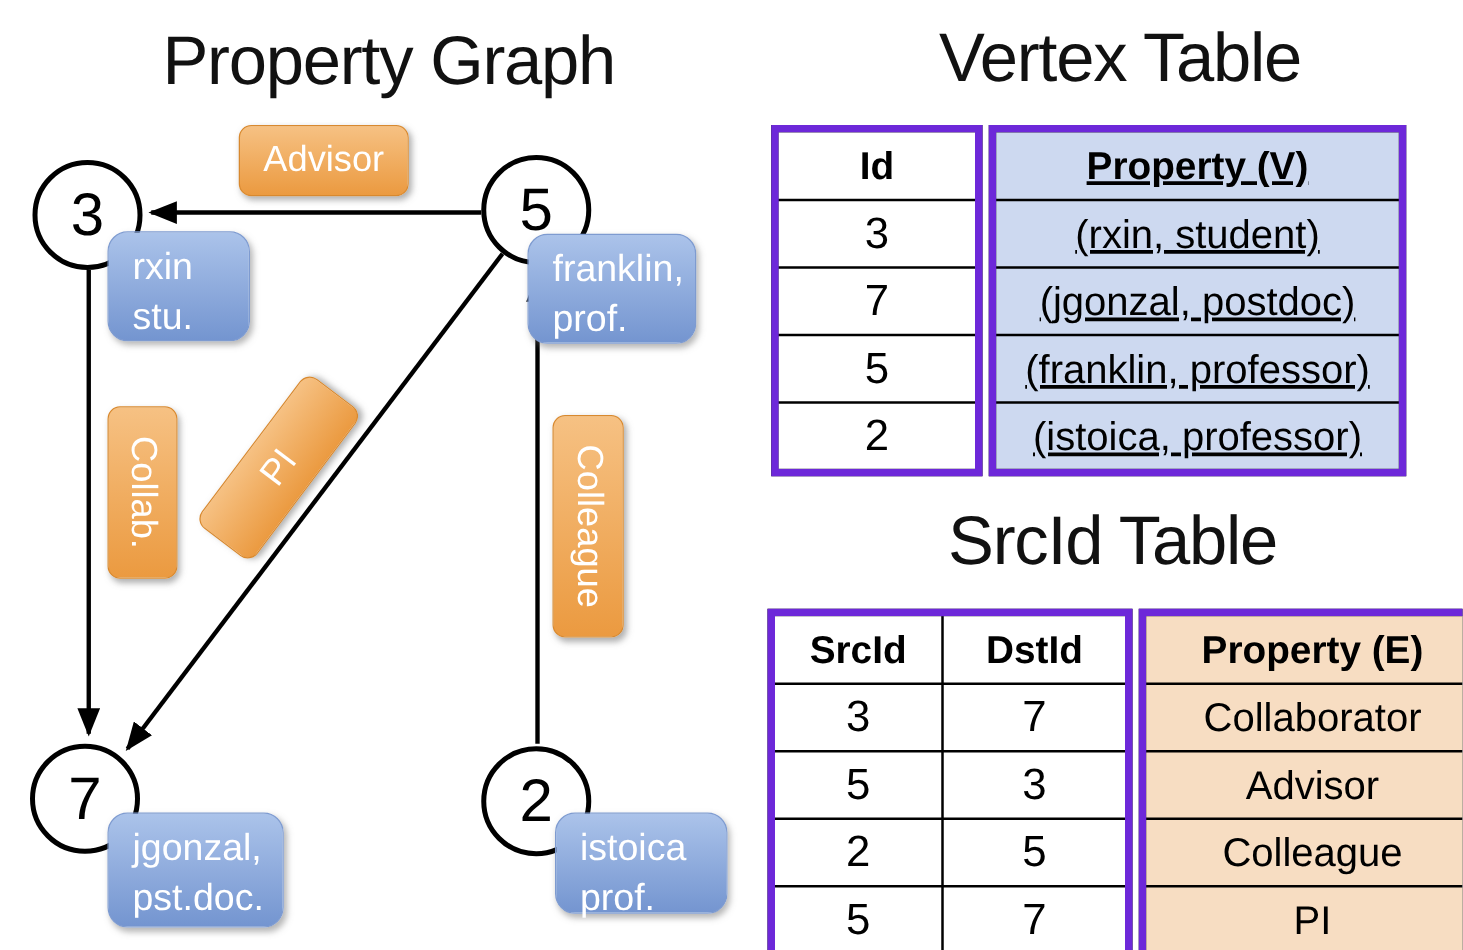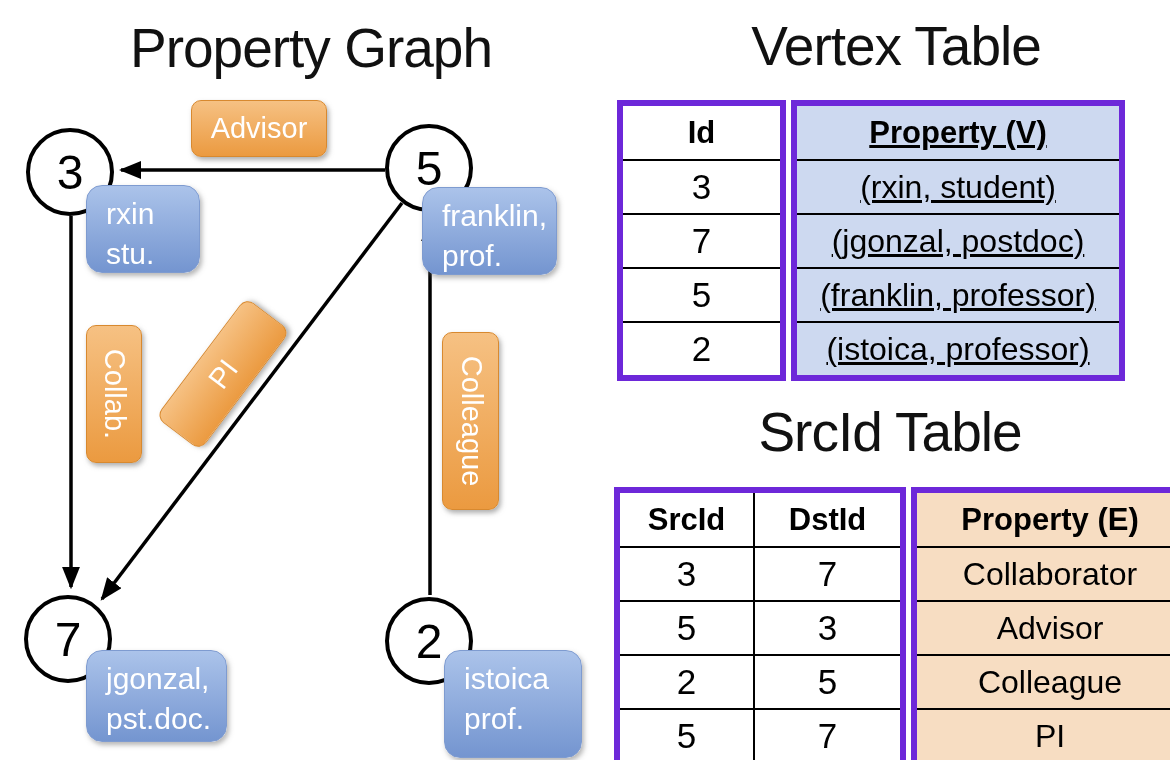--- a/index.html
+++ b/index.html
@@ -103,21 +103,21 @@
     <div>stu.</div>
   </div>
   <div class="vlabel" style="left:398px;top:187px;width:135px;height:88px;">
     <div>franklin,</div>
     <div>prof.</div>
   </div>
   <div class="vlabel" style="left:62px;top:650px;width:141px;height:92px;">
     <div>jgonzal,</div>
     <div>pst.doc.</div>
   </div>
-  <div class="vlabel" style="left:420px;top:650px;width:138px;height:108px;">
+  <div class="vlabel" style="left:420px;top:650px;width:138px;height:81px;">
     <div>istoica</div>
     <div>prof.</div>
   </div>
 
   <div class="tablewrap" style="left:593px;top:100px;">
     <div class="subtable" style="width:169px;grid-template-columns:1fr;">
       <div class="cell hdr">Id</div>
       <div class="cell num">3</div>
       <div class="cell num">7</div>
       <div class="cell num">5</div>

